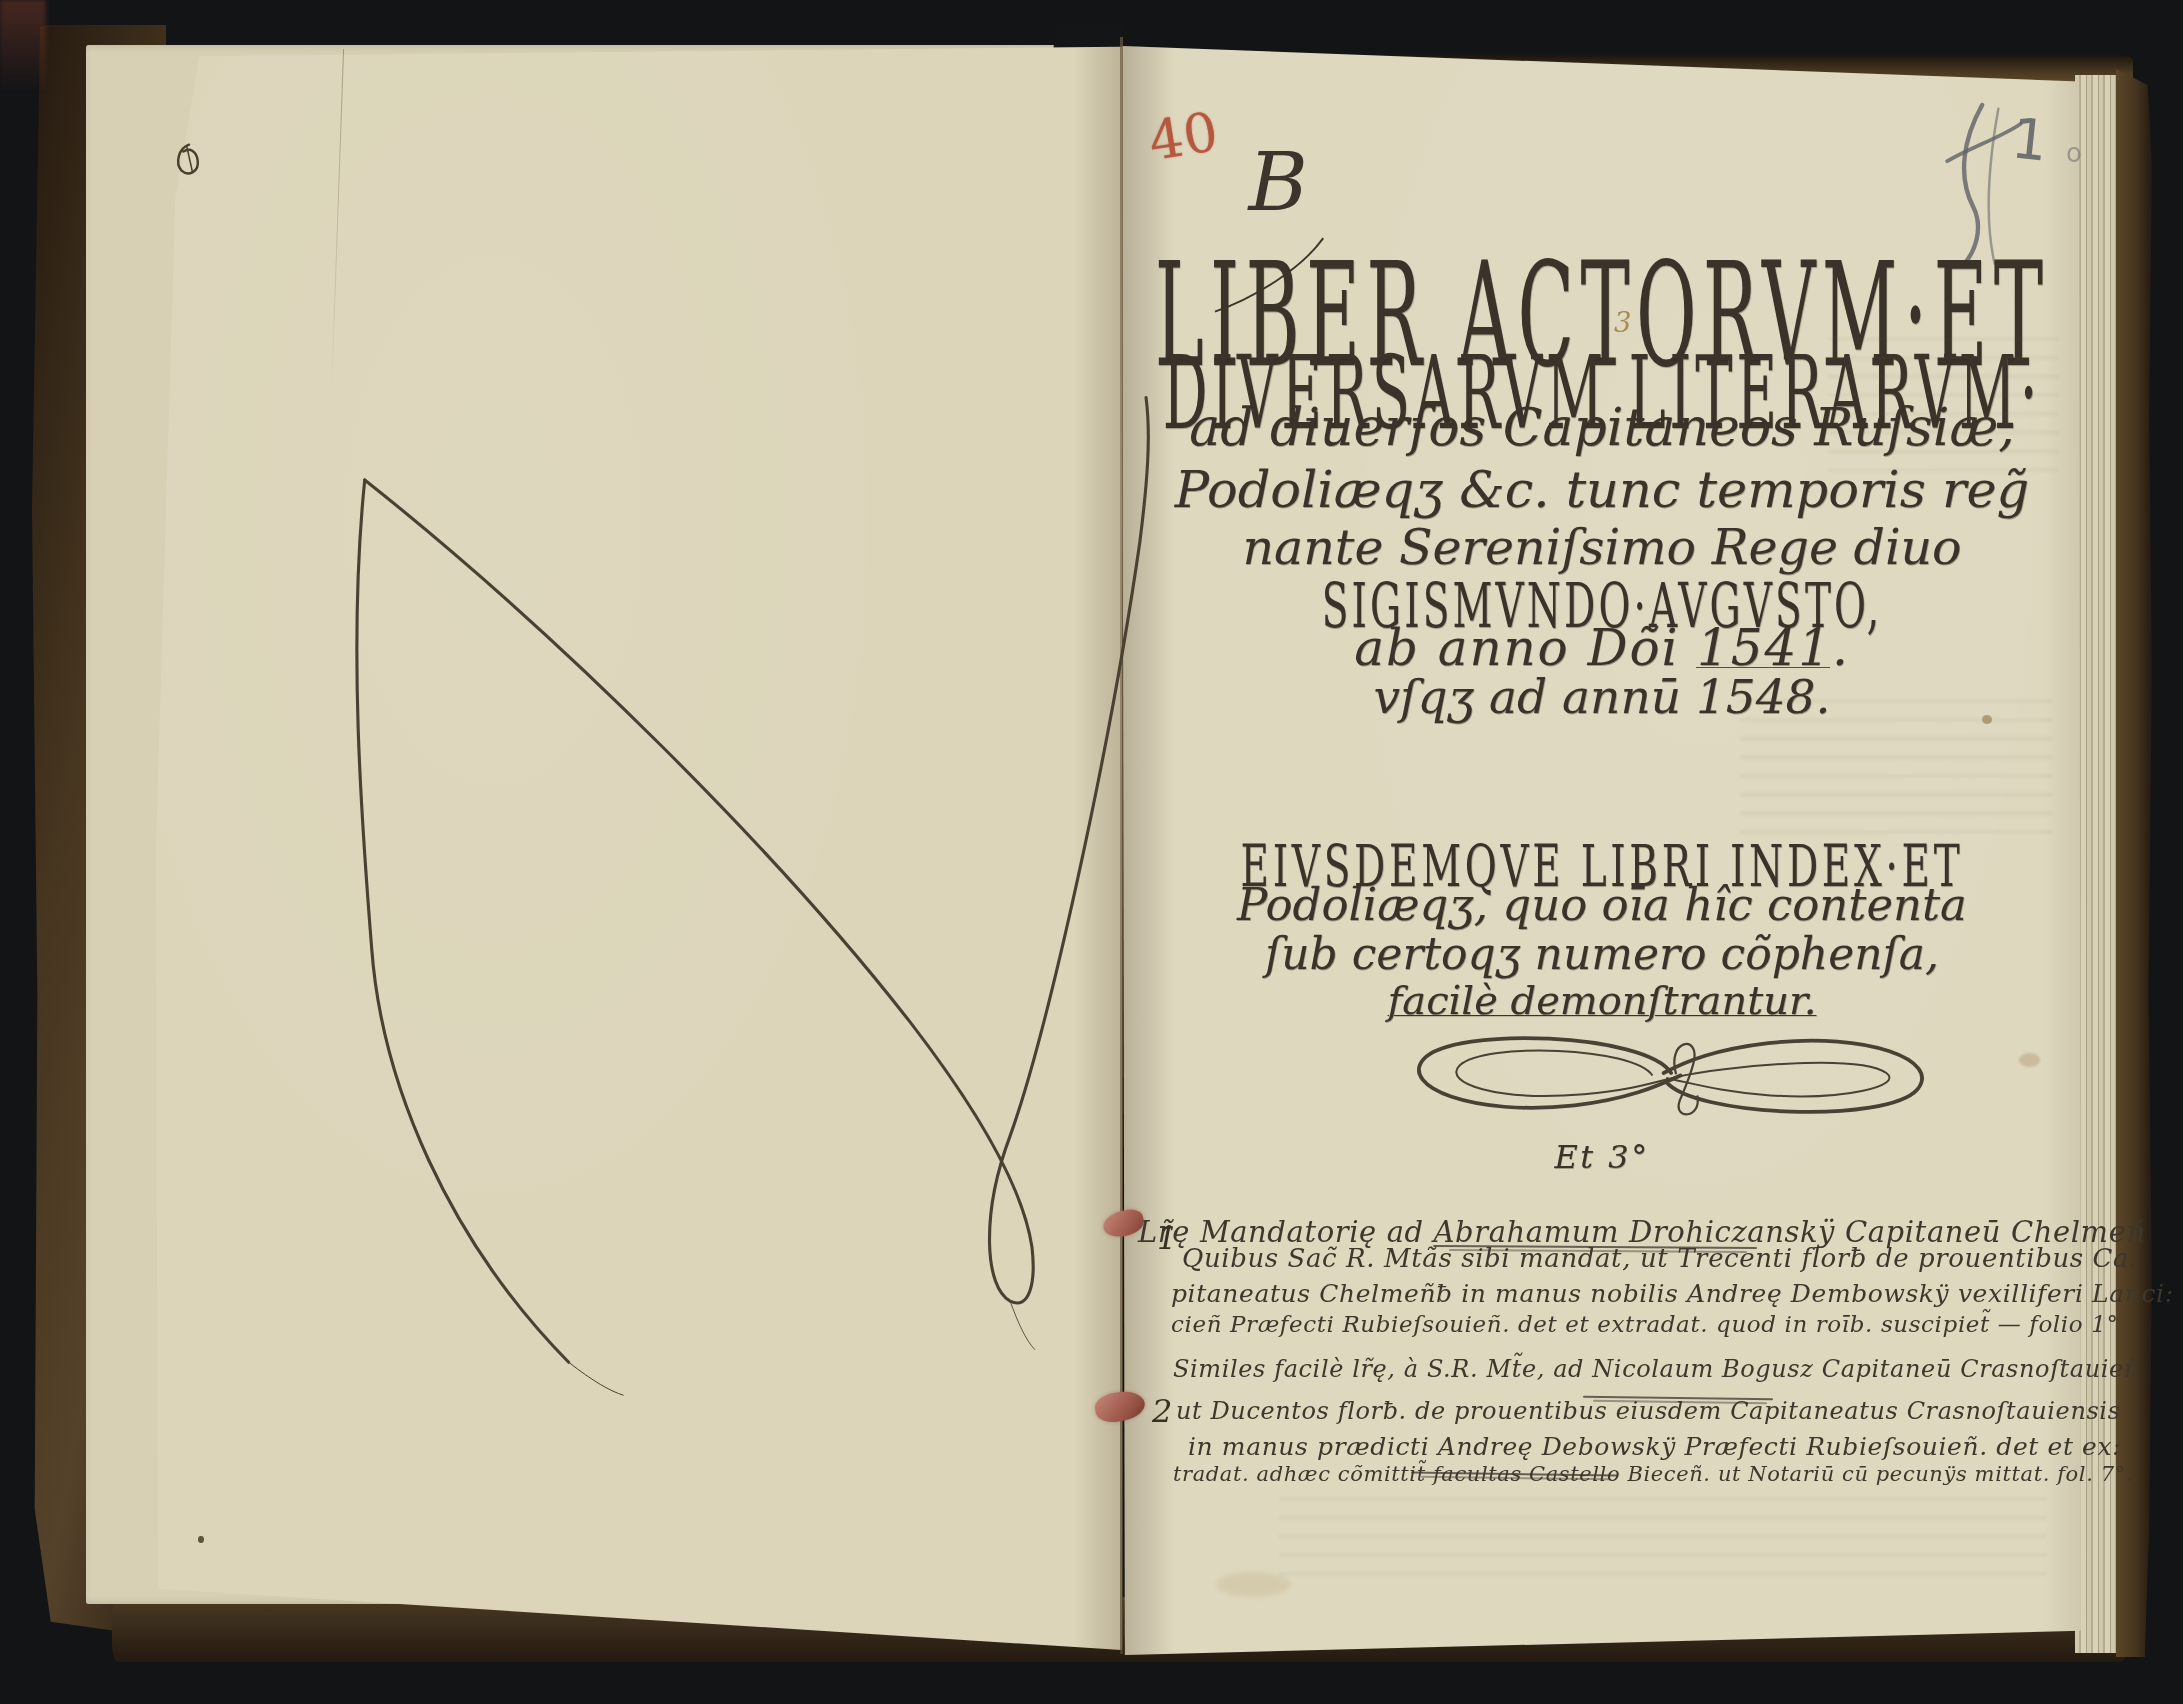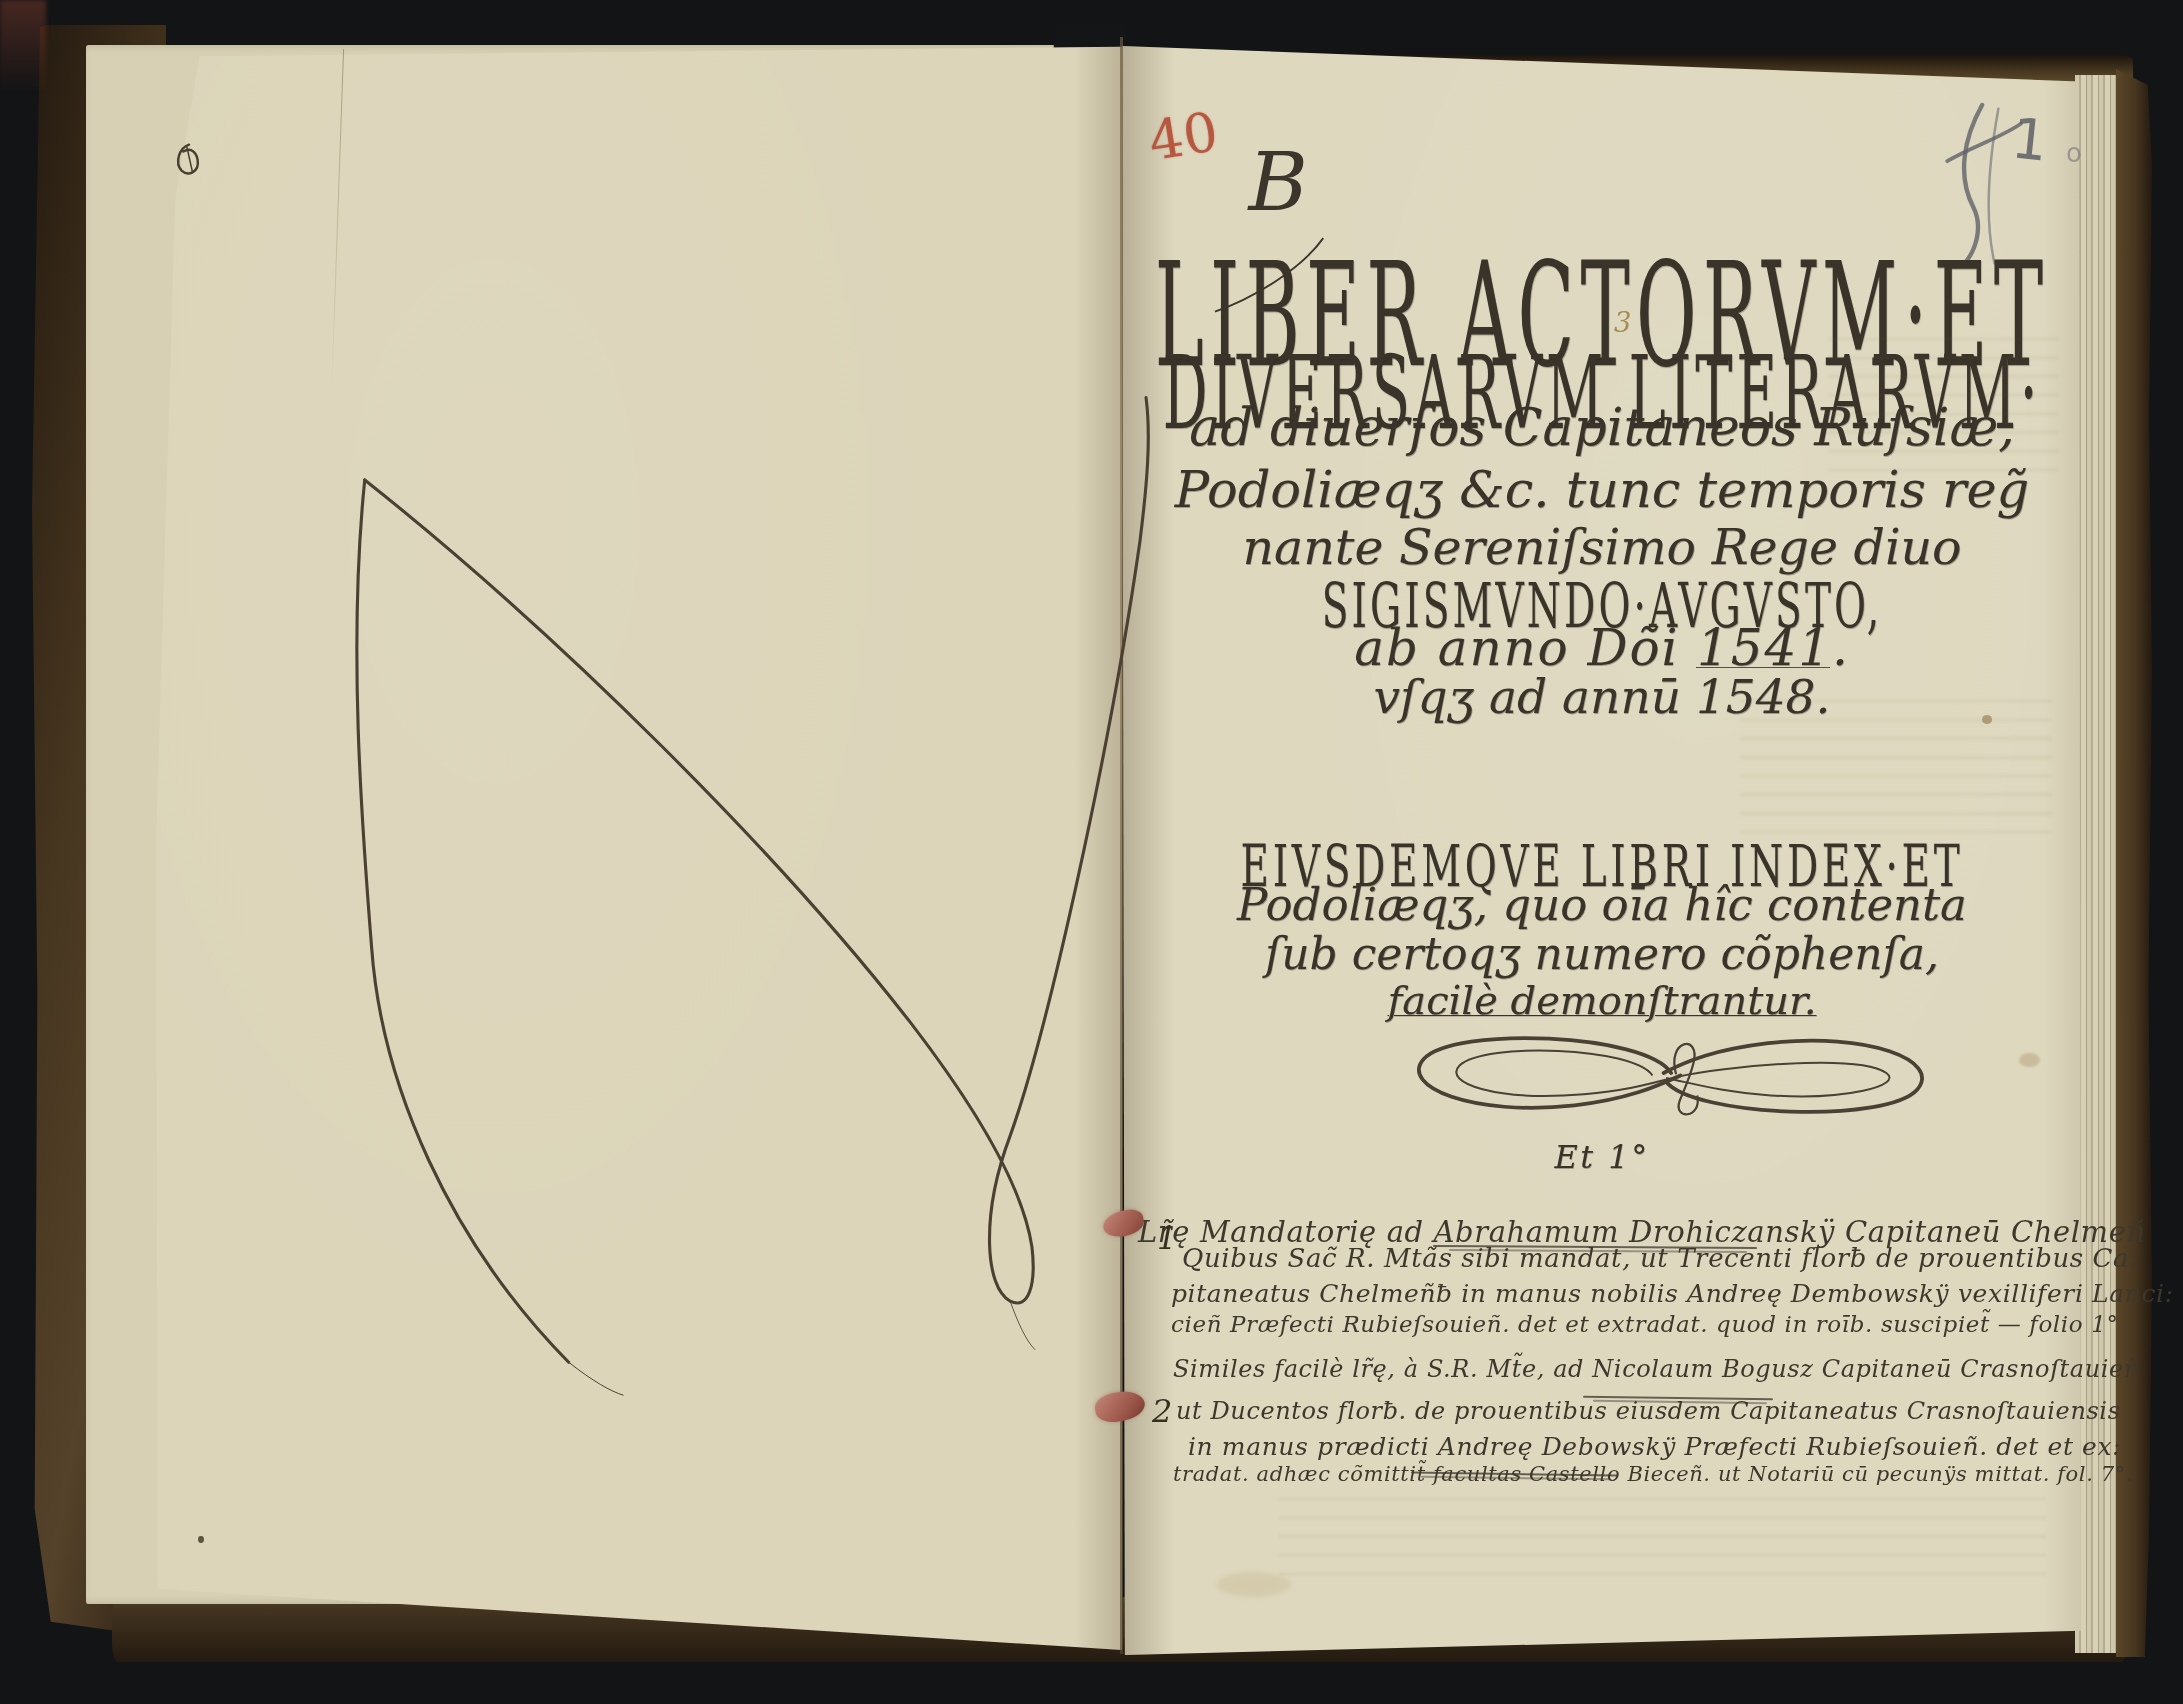--- a/index.html
+++ b/index.html
@@ -166,21 +166,21 @@
 
   <svg class="abs" style="left:1384px;top:1022px;" width="568" height="112" viewBox="0 0 910 180">
     <path d="M460 82 C420 18 110 6 62 60 C24 104 140 152 305 134 C390 124 436 104 475 86" fill="none" stroke="#4a4034" stroke-width="6" stroke-linecap="round"></path>
     <path d="M452 96 C496 152 808 164 856 108 C894 62 778 16 616 34 C532 44 486 62 448 82" fill="none" stroke="#4a4034" stroke-width="6" stroke-linecap="round"></path>
     <path d="M430 86 C400 40 160 32 120 70 C92 98 180 128 320 116 C392 110 430 98 470 88
              C540 72 760 50 806 82 C834 102 740 126 620 118 C540 112 500 100 452 90" fill="none" stroke="#4a4034" stroke-width="3.2"></path>
     <path d="M468 84 C452 28 508 18 496 66 C490 90 482 106 474 126 C462 158 510 156 502 118" fill="none" stroke="#4a4034" stroke-width="3.6"></path>
   </svg>
 
   <div class="line ink-shadow" style="top:1138px;">
-    <span class="ital" style="font-size:32px;letter-spacing:2.5px;">Et 1°</span>
+    <span class="ital" style="font-size:32px;letter-spacing:2.5px;">Et 3°</span>
   </div>
 
   <div class="eline" style="left:1138px;top:1205px;font-size:29px;margin-top:10px;">Lr̃ę Mandatorię ad Abrahamum Drohiczanskÿ Capitaneū Chelmeñ</div>
   <div class="ustroke" style="left:1433px;top:1246px;width:324px;transform:rotate(.4deg);"></div>
   <div class="eline" style="left:1182px;top:1243px;font-size:26px;">Quibus Sac̃ R. Mtãs sibi mandat, ut Trecenti florƀ de prouentibus Ca:</div>
   <div class="eline" style="left:1171px;top:1279px;font-size:25px;">pitaneatus Chelmeñƀ in manus nobilis Andreę Dembowskÿ vexilliferi Lanci:</div>
   <div class="eline" style="left:1171px;top:1311px;font-size:23px;">cieñ Præfecti Rubieſsouieñ. det et extradat. quod in roīb. suscipiet̃ — folio 1°</div>
 
   <div class="eline" style="left:1173px;top:1355px;font-size:24px;">Similes facilè lr̃ę, à S.R. Mt̃e, ad Nicolaum Bogusz Capitaneū Crasnoſtauieñ</div>
   <div class="ustroke" style="left:1583px;top:1397px;width:190px;transform:rotate(.8deg);"></div>

